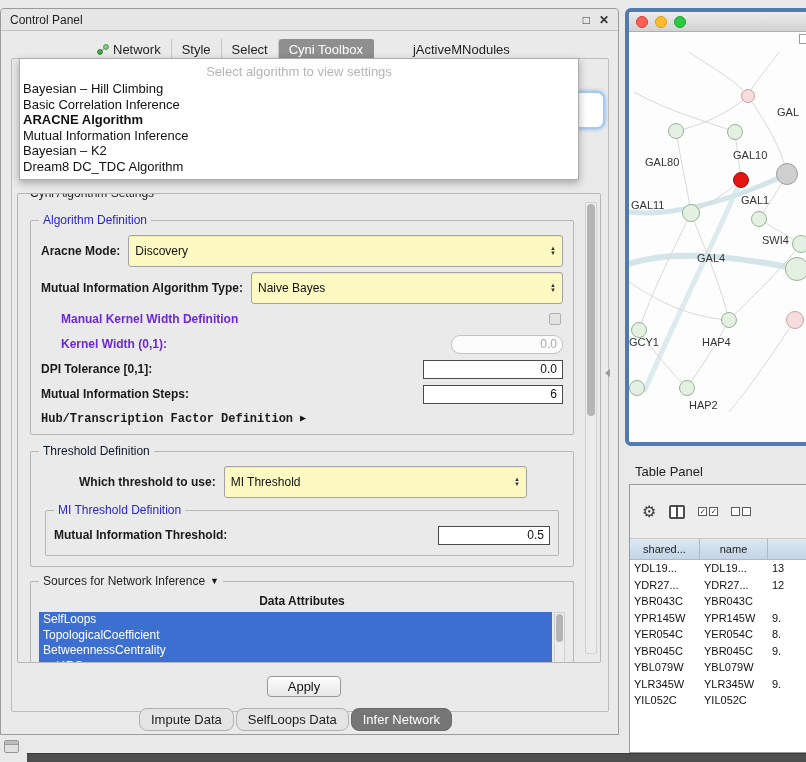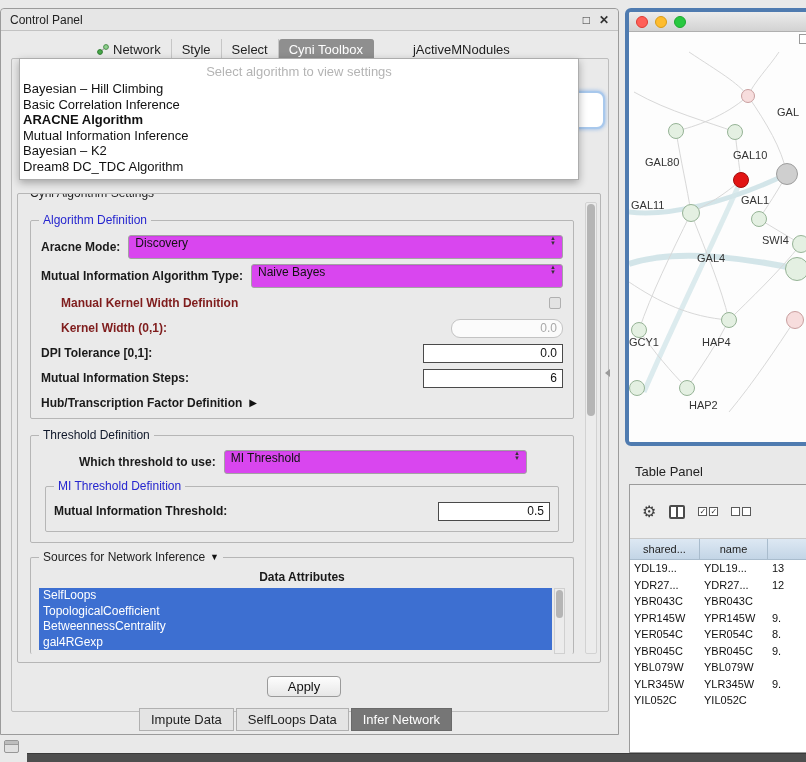--- a/index.html
+++ b/index.html
@@ -51,55 +51,55 @@
   
   .v-scroll { position:absolute; right:3px; top:8px; bottom:8px; width:12px;
     background:#ececec; border:1px solid #d2d2d2; border-radius:2px; }
   .v-scroll .thumb { position:absolute; left:1px; right:1px; top:1px; height:212px;
     background:#b5b5b5; border-radius:6px; }
 
   .inner-pad { margin:0 26px 0 12px; }
 
   .row { display:flex; align-items:center; margin-bottom:5px; min-height:20px; }
   .lbl { font-size:12px; font-weight:bold; color:#1a1a1a; white-space:nowrap; }
-  .lbl.disabled { color:#7f1d1d;padding-left:20px; }
-
-  .combo { flex:1; height:24px; margin-left:8px; background:#d946ef; border:1px solid #a3a3a3;
-    border-radius:3px; display:flex; align-items:flex-start; padding:0 6px; font-size:12px; color:#111;
+  .lbl.disabled { color:#6d28d9;padding-left:20px; }
+
+  .combo { flex:1; height:32px; margin-left:8px; background:#fef9c3; border:1px solid #a3a3a3;
+    border-radius:3px; display:flex; align-items:center; padding:0 6px; font-size:12px; color:#111;
     box-shadow: inset 0 1px 1px rgba(0,0,0,.07); }
   .combo .arrows { margin-left:auto; display:flex; flex-direction:column; align-items:center; }
   .combo .arrows span { font-size:6px; line-height:5px; color:#333; }
 
   .num-input { height:19px; border:1px solid #4a4a4a; background:#fff; font-size:12px;
     text-align:right; padding:0 5px; margin-left:auto; font-family:"Liberation Sans",sans-serif; color:#111; }
   .num-input.disabled { border:1px solid #c3c3c3; color:#a9a9a9; background:#fbfbfb; border-radius:9px; }
 
   .checkbox { width:12px; height:12px; border:1px solid #b0b0b0; background:#e3e3e3;
     border-radius:2px; margin-left:auto; margin-right:2px; }
 
-  .hub-row { display:flex; align-items:center; gap:7px; margin-top:8px; }
+  .hub-row { display:flex; align-items:center; gap:7px; margin-top:8px;font-family:Liberation Mono, monospace; }
   .tri { font-size:10px; color:#111; line-height:10px; }
 
   
   .attr-list-wrap { position:relative; margin-top:4px; height:66px; overflow:hidden; }
   .attr-list { position:absolute; left:0; top:0; right:13px; }
   .attr-item { background:#3d6fd1; color:#fff; font-size:12px; line-height:15.5px; padding-left:4px;
     white-space:nowrap; }
   .attr-scroll { position:absolute; right:0; top:0; bottom:0; width:11px; background:#ececec;
     border:1px solid #d0d0d0; }
   .attr-scroll .thumb { position:absolute; left:1px; right:1px; top:1px; height:28px;
     background:#b5b5b5; border-radius:5px; }
 
   
   .apply-btn { position:absolute; left:266px; top:667px; width:74px; height:21px;
     background:linear-gradient(#fdfdfd,#e7e7e7); border:1px solid #9a9a9a; border-radius:4px;
     font-size:13px; color:#111; display:flex; align-items:center; justify-content:center; }
   .bottom-tabs { position:absolute; left:138px; top:699px; display:flex; gap:2px; }
   .btab { font-size:13px; color:#222; background:#e4e4e4; border:1px solid #b0b0b0;
-    border-radius:0; padding:3px 11px; }
+    border-radius:8px; padding:3px 11px; }
   .btab.selected { background:#767676; border-color:#6a6a6a; color:#fff; }
 
   
   .net-window { position:absolute; left:625px; top:8px; width:190px; height:438px;
     border:4px solid #4f7bb0; border-radius:6px; background:#fff; overflow:hidden; }
   .net-titlebar { height:20px; background:linear-gradient(#ececec,#d2d2d2);
     border-bottom:1px solid #b0b0b0; display:flex; align-items:center; padding:0 7px; gap:7px; }
   .light { width:12px; height:12px; border-radius:50%; }
   .light.red { background:#ff5f57; border:1px solid #dd3b33; }
   .light.yellow { background:#febc2e; border:1px solid #d89c17; }

